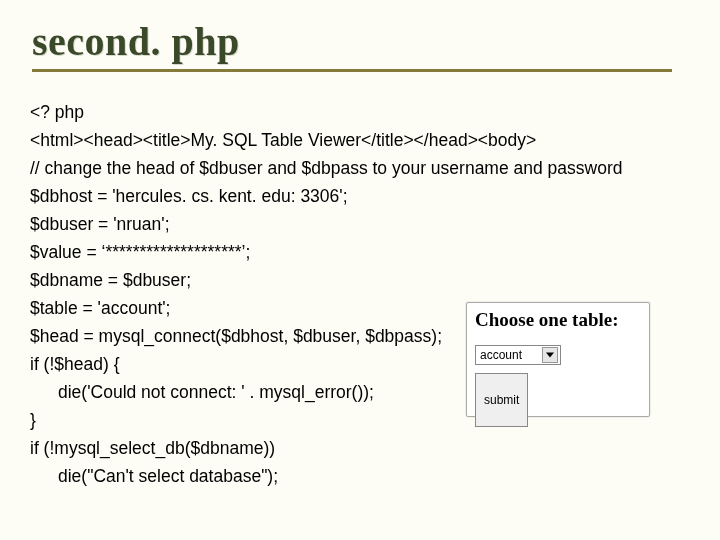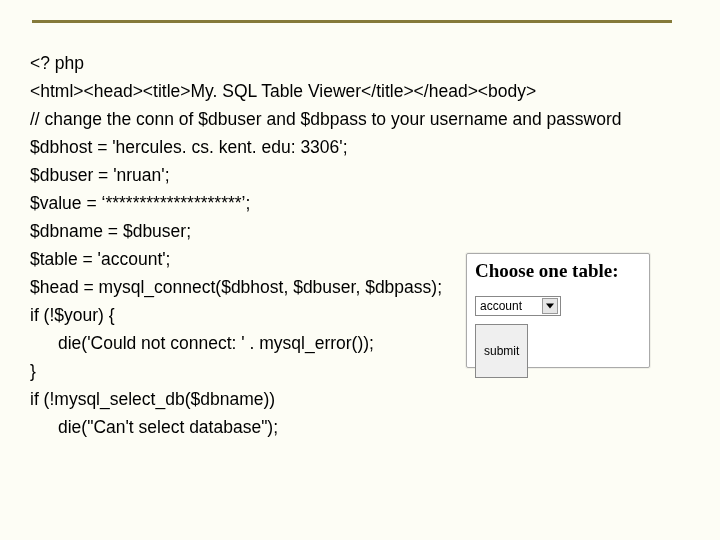--- a/index.html
+++ b/index.html
@@ -109,34 +109,35 @@
     padding: 16px 8px;
     display: inline-flex;
     align-items: center;
     cursor: pointer;
   }
 </style>
 </head>
 <body>
 
 <div class="slide">
+  <h1 class="title">second. php</h1>
   <div class="title-rule"></div>
 
   <div class="code-wrap">
     <div class="code">
       <div>&lt;? php</div>
       <div>&lt;html&gt;&lt;head&gt;&lt;title&gt;My. SQL Table Viewer&lt;/title&gt;&lt;/head&gt;&lt;body&gt;</div>
-      <div>// change the conn of $dbuser and $dbpass to your username and password</div>
+      <div>// change the head of $dbuser and $dbpass to your username and password</div>
       <div>$dbhost = 'hercules. cs. kent. edu: 3306';</div>
       <div>$dbuser = 'nruan';</div>
       <div>$value = ‘********************’;</div>
       <div>$dbname = $dbuser;</div>
       <div>$table = 'account';</div>
       <div>$head = mysql_connect($dbhost, $dbuser, $dbpass);</div>
-      <div>if (!$your) {</div>
+      <div>if (!$head) {</div>
       <span class="indent">    die('Could not connect: ' . mysql_error());</span>
       <div>}</div>
       <div>if (!mysql_select_db($dbname))</div>
       <span class="indent">    die("Can't select database");</span>
     </div>
 
     <div class="inset">
       <div class="inset-title">Choose one table:</div>
       <div class="inset-select">
         <span class="sel-text">account</span>

